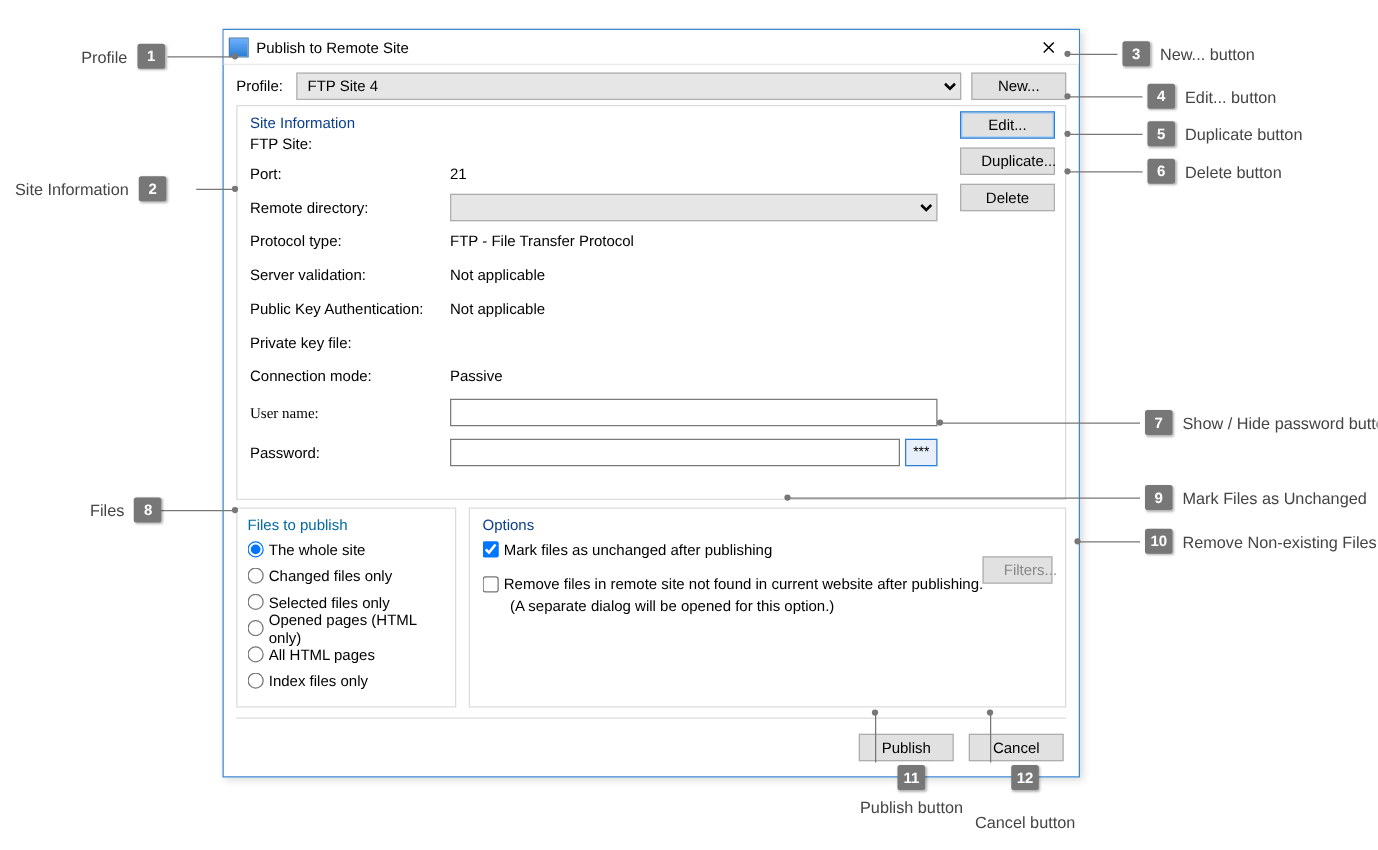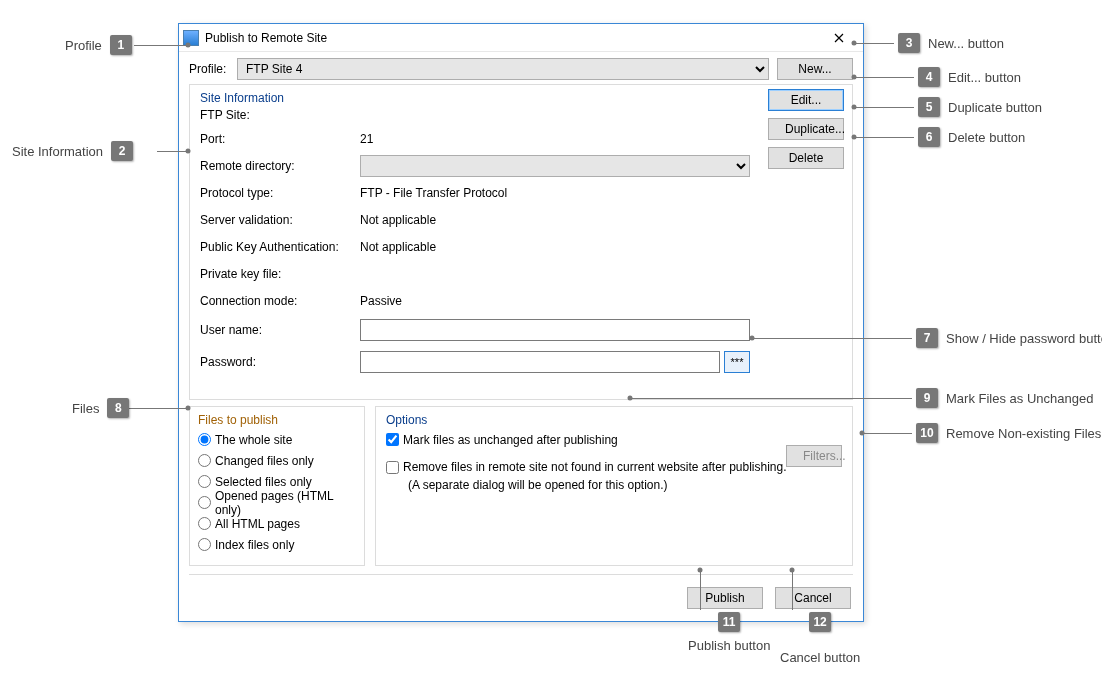--- a/index.html
+++ b/index.html
@@ -201,42 +201,42 @@
         <span>Not applicable</span>
       </div>
       <div class="field-row">
         <span class="field-lbl">Private key file:</span>
         <span></span>
       </div>
       <div class="field-row">
         <span class="field-lbl">Connection mode:</span>
         <span>Passive</span>
       </div>
-      <div class="field-row" style="height:32px;">
+      <div class="field-row" style="height:32px;font-family:Liberation Serif, serif;">
         <span class="field-lbl">User name:</span>
         <input class="txt" type="text" value="" style="">
       </div>
       <div class="field-row" style="height:32px;">
         <span class="field-lbl">Password:</span>
         <div class="pw-row">
           <input class="txt" type="password" style="width: 360px;" value="">
           <button class="btn small">***</button>
         </div>
       </div>
 
       <div style="position:absolute; right:8px; top:4px; display:flex; flex-direction:column; gap:7px;">
         <button class="btn wide focus">Edit...</button>
         <button class="btn wide">Duplicate...</button>
         <button class="btn wide">Delete</button>
       </div>
     </div>
 
     <div class="bottom-area">
       <div class="files-group">
-        <div class="group-title" style="color:#a16207; margin-bottom:2px;">Files to publish</div>
+        <div class="group-title" style="color:#0369a1; margin-bottom:2px;">Files to publish</div>
         <div class="radio-row">
             <input type="radio" name="ftp" checked="" style="">
             <span>The whole site</span>
           </div>
         <div class="radio-row">
             <input type="radio" name="ftp" style="">
             <span>Changed files only</span>
           </div>
         <div class="radio-row">
             <input type="radio" name="ftp" style="">

